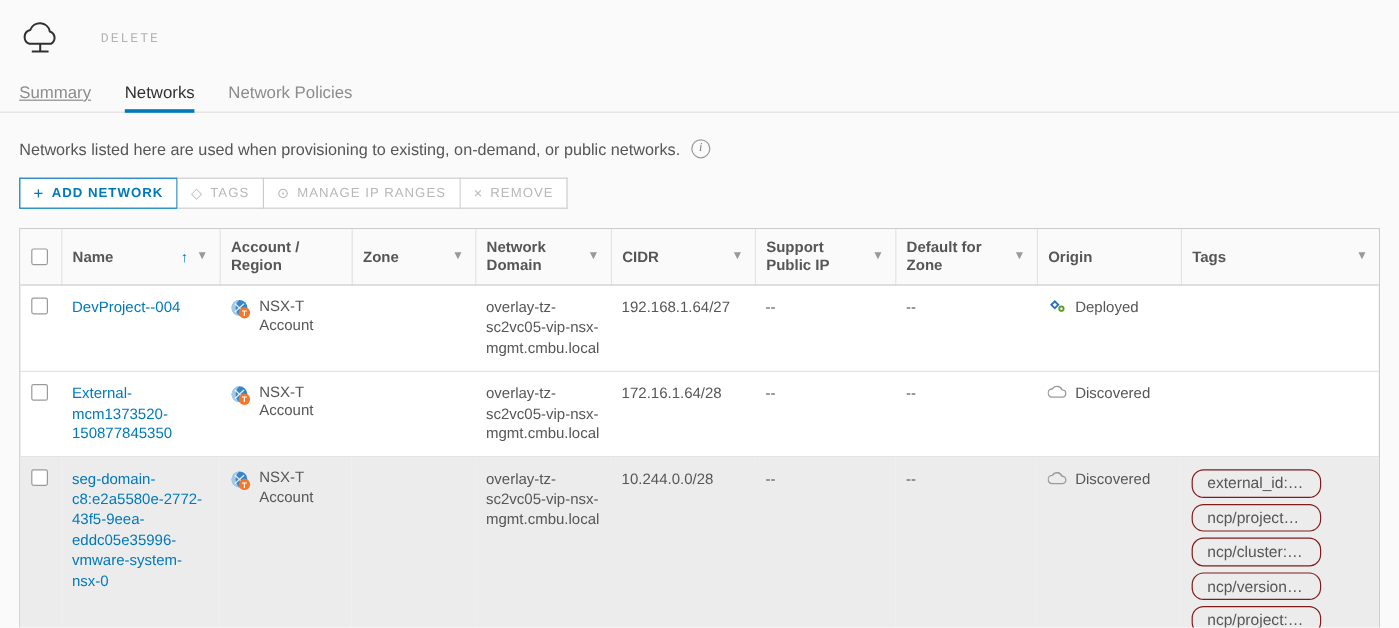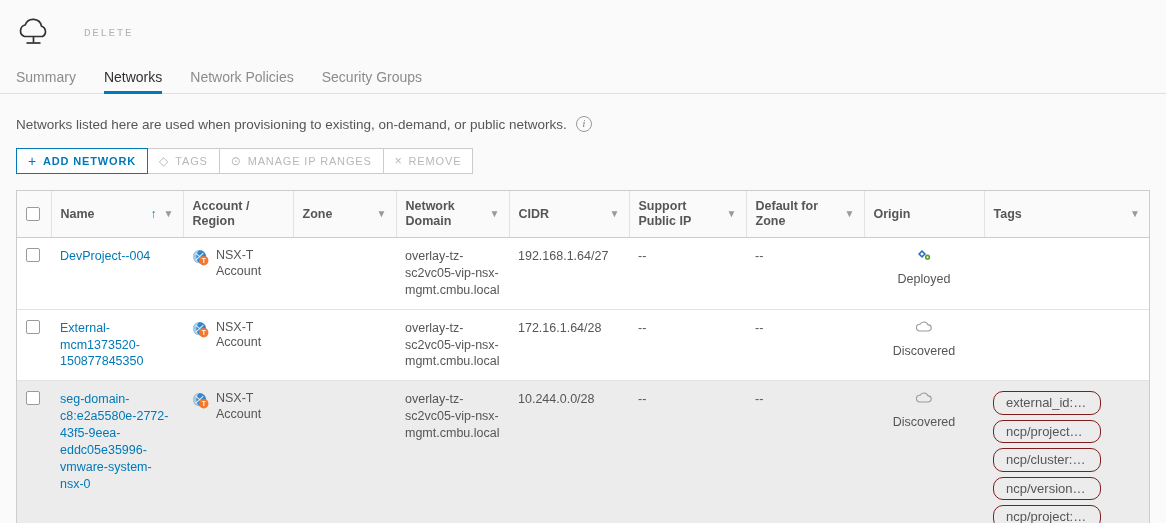--- a/index.html
+++ b/index.html
@@ -47,21 +47,21 @@
     height: 32px;
   }
   .tab {
     font-size: 14px;
     color: #8c8c8c;
     padding: 0 14px 8px 14px;
     cursor: pointer;
     position: relative;
     white-space: nowrap;
   }
-  .tab:first-child { padding-left: 0; }
+  .tab:first-child { padding-left: 0; text-decoration: underline; }
   .tab.active { color: #313131; }
   .tab.active::after {
     content: "";
     position: absolute;
     left: 14px; right: 14px; bottom: -1px;
     height: 3px;
     background: #0079b8;
   }
 
   
@@ -179,21 +179,21 @@
     text-decoration: none;
     word-break: break-word;
     cursor: pointer;
     margin-top: 36px;
   }
 
   .acct-cell { display: flex; align-items: flex-start; gap: 7px; }
   .nsx-icon { width: 17px; height: 17px; flex: 0 0 auto; margin-top: 1px; }
   .acct-text { line-height: 1.25; }
 
-  .origin-cell { display: flex; align-items: center; gap: 7px; flex-direction: column; }
+  .origin-cell { display: flex; align-items: center; gap: 7px; }
   .origin-icon { width: 16px; height: 16px; flex: 0 0 auto; }
 
   .tag-list { display: flex; flex-direction: column; gap: 5px; align-items: flex-start; }
   .tag-chip {
     border: 1px solid #7f1d1d;
     border-radius: 10px;
     padding: 2px 12px;
     font-size: 13px;
     color: #565656;
     background: transparent;
@@ -214,21 +214,20 @@
     <line x1="17.5" y1="18.5" x2="17.5" y2="24.5" stroke="#313131" stroke-width="1.7"></line>
     <line x1="10.5" y1="25" x2="24.5" y2="25" stroke="#313131" stroke-width="1.7"></line>
   </svg>
   <div class="delete-action">DELETE</div>
 </div>
 
 <div class="tabs">
   <div class="tab">Summary</div>
   <div class="tab active">Networks</div>
   <div class="tab">Network Policies</div>
-  <div class="tab">Security Groups</div>
 </div>
 
 <div class="description">
   <span>Networks listed here are used when provisioning to existing, on-demand, or public networks.</span>
   <span class="info-icon">i</span>
 </div>
 
 <div class="action-bar">
   <button class="btn primary">
     <span class="btn-icon">+</span>

